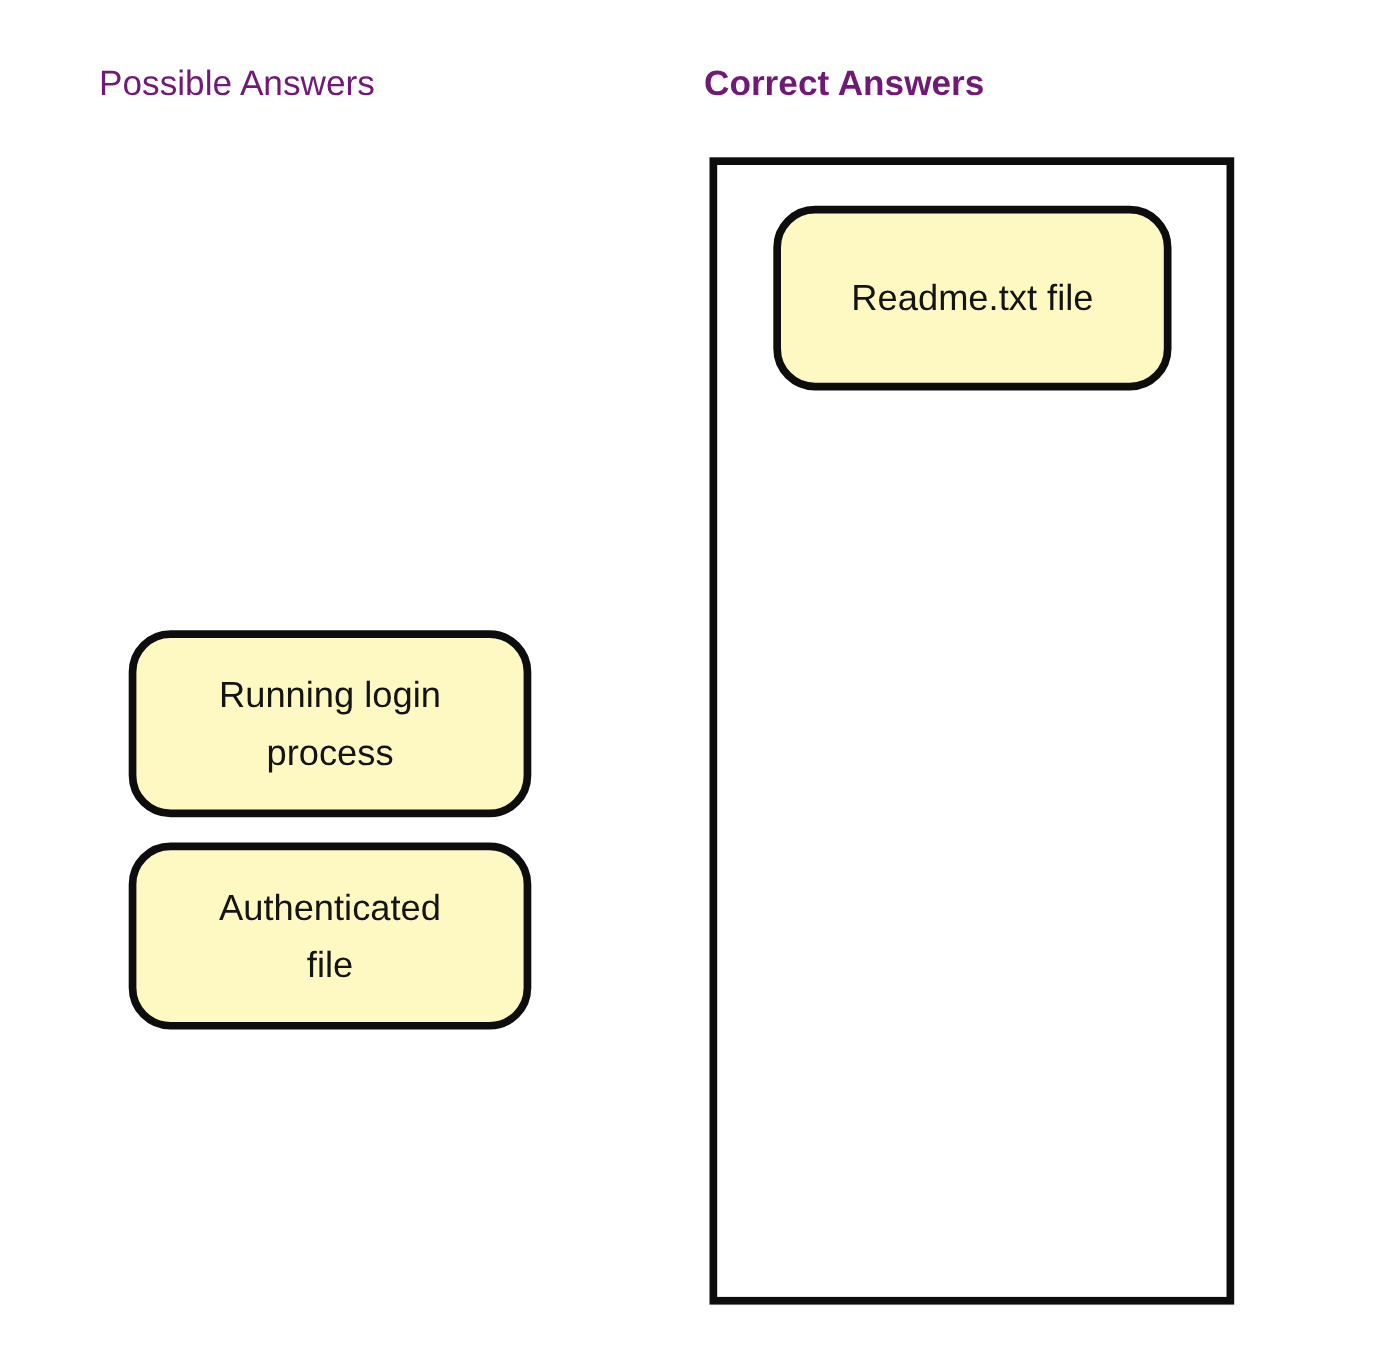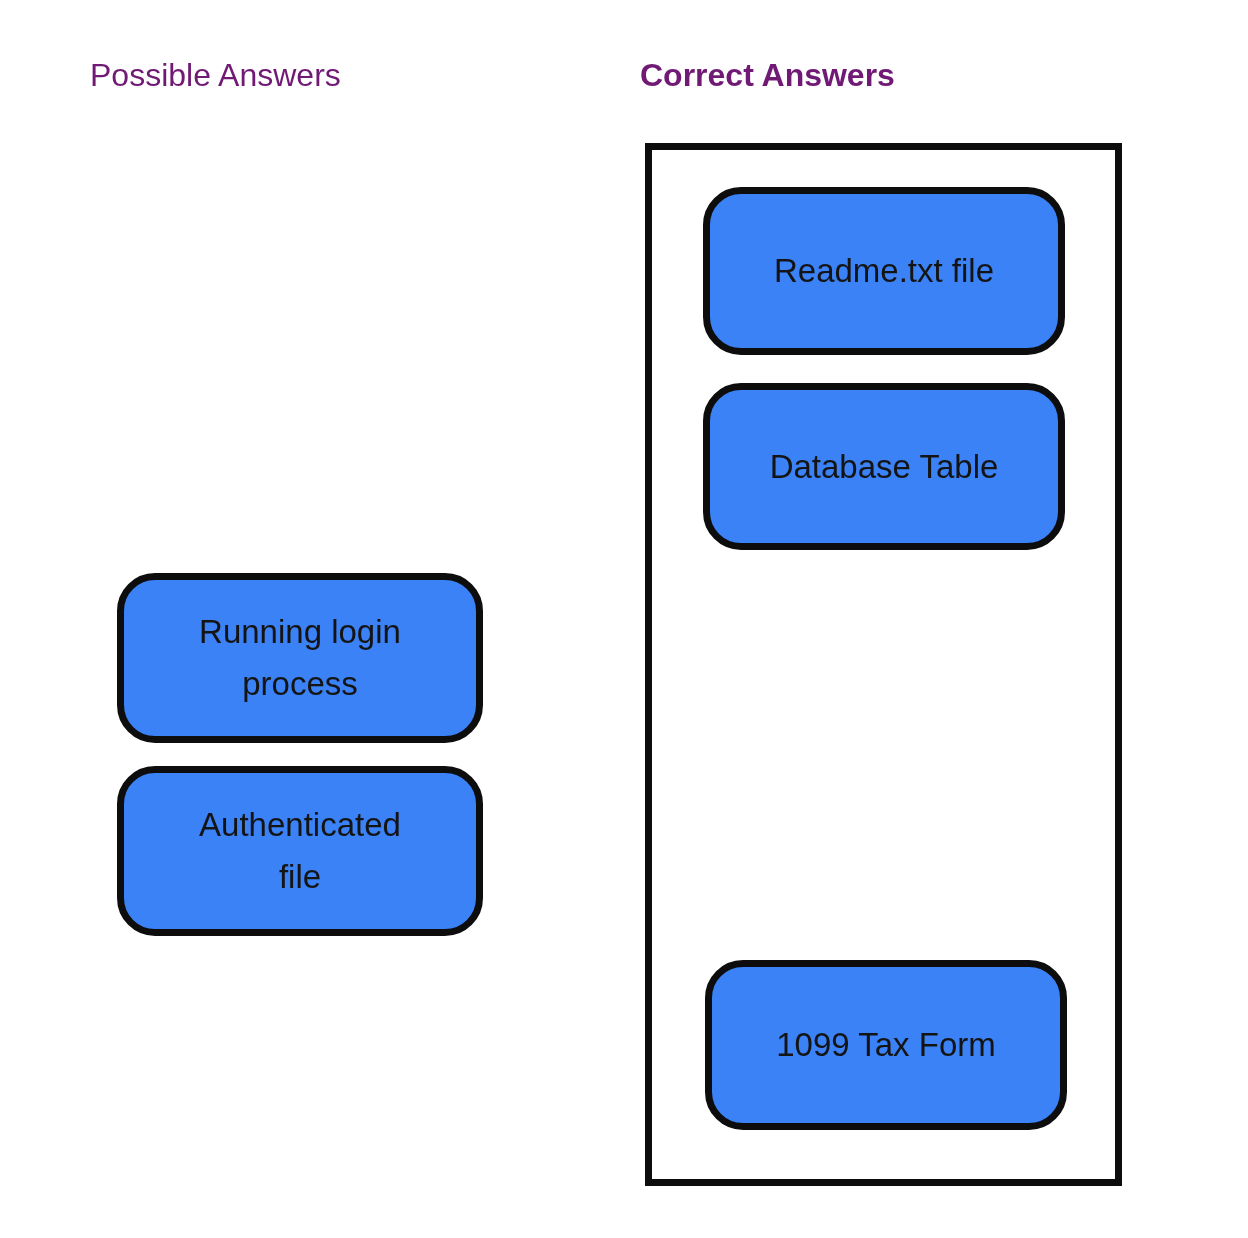--- a/index.html
+++ b/index.html
@@ -22,21 +22,21 @@
     font-weight: 400;
     color: #701a75;
     white-space: nowrap;
     letter-spacing: 0px;
   }
   #heading-possible { left: 90px; top: 58px; }
   #heading-correct  { left: 640px; top: 58px; font-weight: bold; }
 
   .token {
     position: absolute;
-    background: #3b82f6;
+    background: #fef9c3;
     border: 7px solid #0d0d0d;
     border-radius: 38px;
     box-sizing: border-box;
     display: flex;
     align-items: center;
     justify-content: center;
     text-align: center;
     font-size: 33px;
     line-height: 52px;
     color: #141414;
@@ -82,21 +82,15 @@
 <div class="token" id="token-auth">
   <span>Authenticated file</span>
 </div>
 
 <div class="dropzone">
 
   <div class="token" id="token-readme">
     <span>Readme.txt file</span>
   </div>
 
-  <div class="token" id="token-database">
-    <span>Database Table</span>
-  </div>
 
-  <div class="token" id="token-tax">
-    <span>1099 Tax Form</span>
-  </div>
 
 </div>
 
 </body></html>

